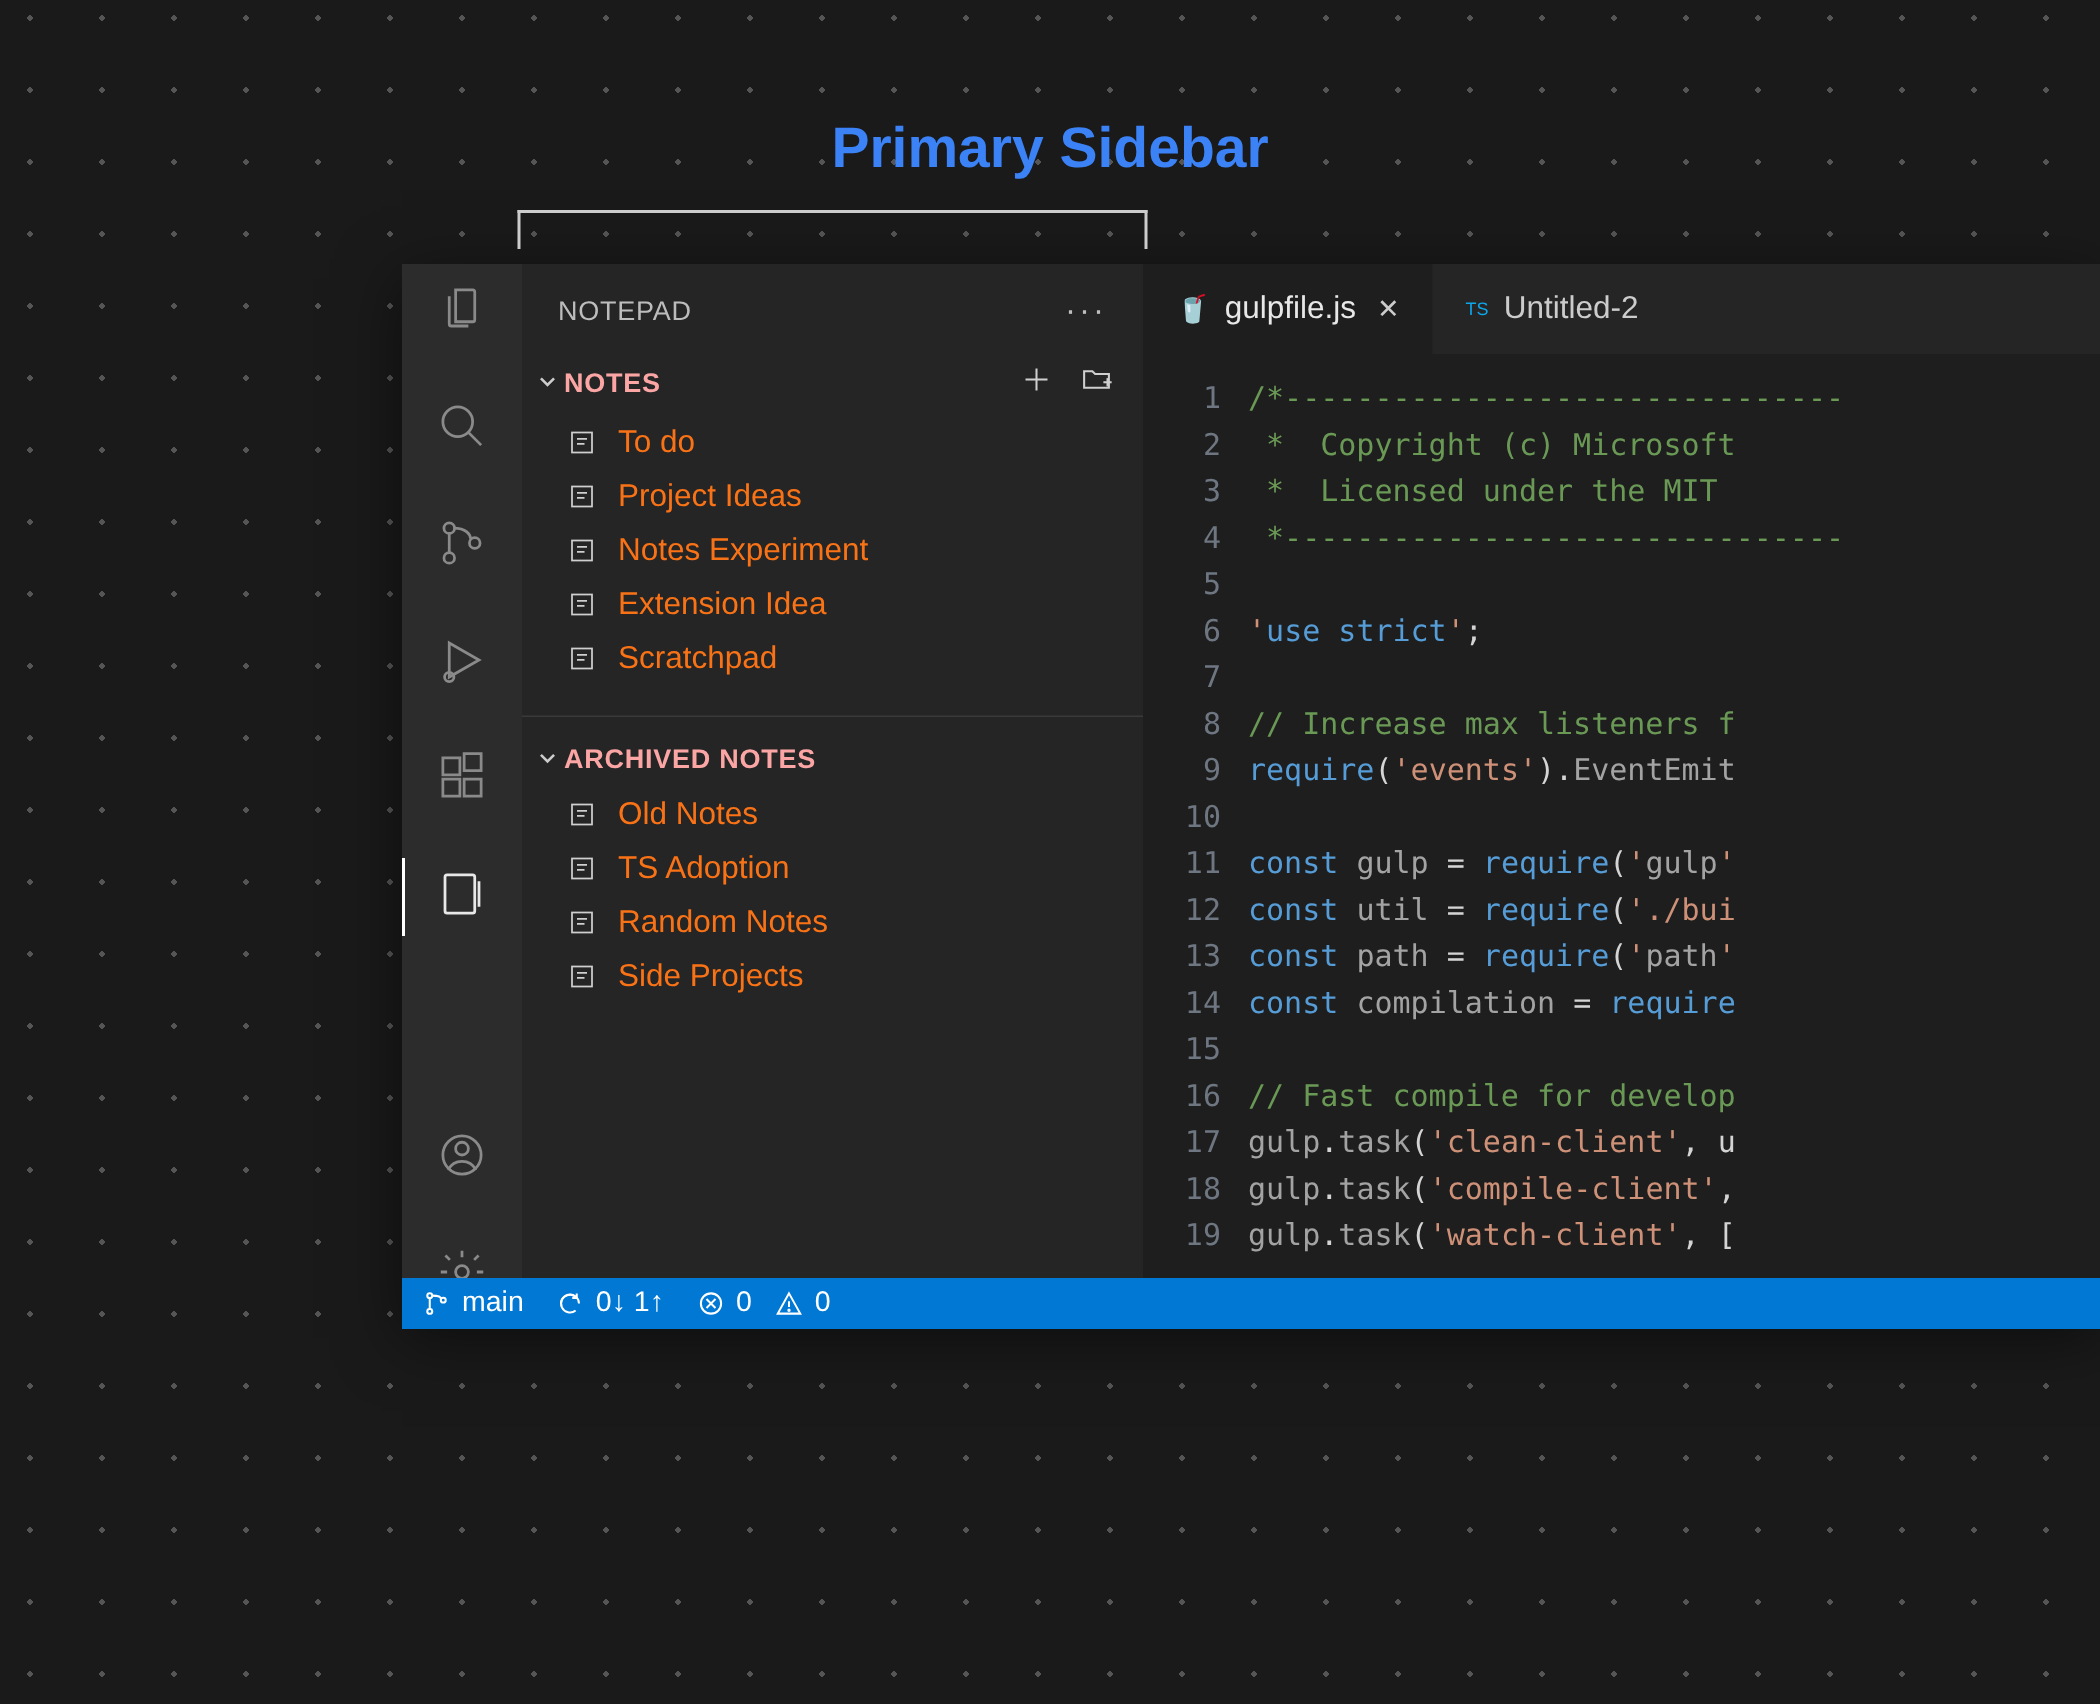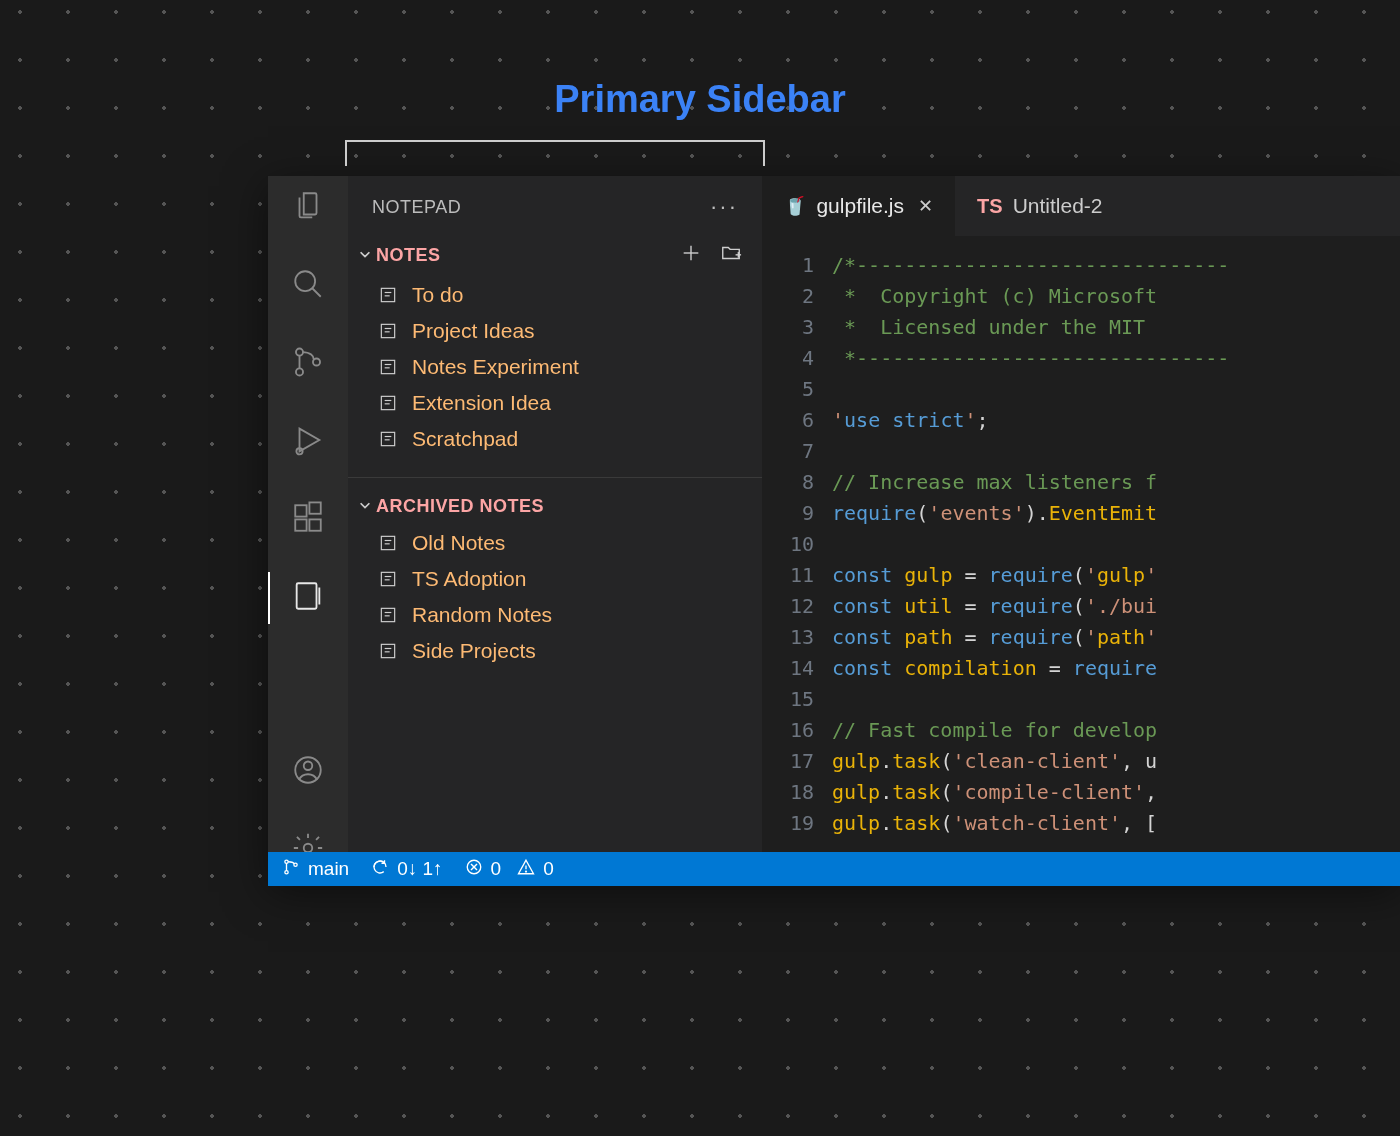--- a/index.html
+++ b/index.html
@@ -50,40 +50,40 @@
     color: #ccc;
   }
   .panel-title { padding: 18px 24px 10px 24px; font-size: 18px; letter-spacing: .5px; color:#bcbcbc; display:flex; align-items:center; justify-content:space-between;}
   .title-actions { color:#bfbfbf; font-size:22px; letter-spacing:2px; cursor:pointer;}
   .section-header { padding: 12px 20px 6px 10px; display:flex; align-items:center; color:#fca5a5; font-size:18px; font-weight:700; letter-spacing:.5px;}
   .section-header .chev { width:18px; display:inline-block; }
   .section-header .chev svg{ width:14px; height:14px; stroke:#ccc; fill:none; stroke-width:2;}
   .section-actions { margin-left:auto; display:flex; gap:18px; color:#cfcfcf;}
   .section-actions svg{ width:22px; height:22px; stroke:currentColor; fill:none; stroke-width:1.5;}
   .note-list { padding: 2px 0 14px 0;}
-  .note-item { display:flex; align-items:center; gap:14px; padding: 6px 10px 6px 30px; font-size:21px; color:#fdba74; cursor:pointer;}
+  .note-item { display:flex; align-items:center; gap:14px; padding: 6px 10px 6px 30px; font-size:21px; color:#f97316; cursor:pointer;}
   .note-item svg{ width:20px; height:20px; stroke:#cfcfcf; fill:none; stroke-width:1.4;}
   .divider { height:1px; background:#3a3a3a; margin: 6px 0;}
 
   
   .editor { flex:1; background:#1e1e1e; display:flex; flex-direction:column; overflow:hidden;}
   .tabs { height:60px; display:flex; background:#252526;}
   .tab { display:flex; align-items:center; gap:10px; padding:0 22px; font-size:21px; color:#ccc; background:#252526; cursor:pointer;}
   .tab.active { background:#1e1e1e; color:#e8e8e8;}
   .tab .close { color:#ccc; font-size:18px; margin-left:4px;}
-  .tab .ts { color:#fca5a5; font-weight:700; font-size:20px;}
+  .tab .ts { color:#0ea5e9; font-weight:400; font-size:12px;}
   .tab .gulp { font-size:18px;}
   .code { flex:1; display:flex; font-family: "SF Mono", Menlo, Consolas, monospace; font-size:20px; line-height:31px; overflow:hidden;}
   .gutter { width:70px; text-align:right; color:#6e7681; padding:14px 18px 0 0;}
   .lines { padding:14px 0 0 0; color:#d4d4d4; white-space:pre; position:relative;}
-  .c-comment{ color:#6a9955;} .c-string{ color:#ce9178;} .c-kw{ color:#569cd6;} .c-var{ color:#eab308;}
+  .c-comment{ color:#6a9955;} .c-string{ color:#ce9178;} .c-kw{ color:#569cd6;} .c-var{ color:#a3a3a3;}
 
   
   .status { position:absolute; left:268px; right:0; top:852px; height:34px; background:#0078d4; color:#fff; display:flex; align-items:center; padding:0 14px; gap:22px; font-size:19px; z-index:1;}
-  .status .seg{ display:flex; align-items:flex-start; gap:8px; cursor:pointer;}
+  .status .seg{ display:flex; align-items:center; gap:8px; cursor:pointer;}
   .status svg{ width:18px; height:18px; stroke:#fff; fill:none; stroke-width:1.8;}
 </style>
 </head>
 <body>
 
 <div class="dots"></div>
 <div class="heading">Primary Sidebar</div>
 <div class="bracket"></div>
 
 <div class="window">

